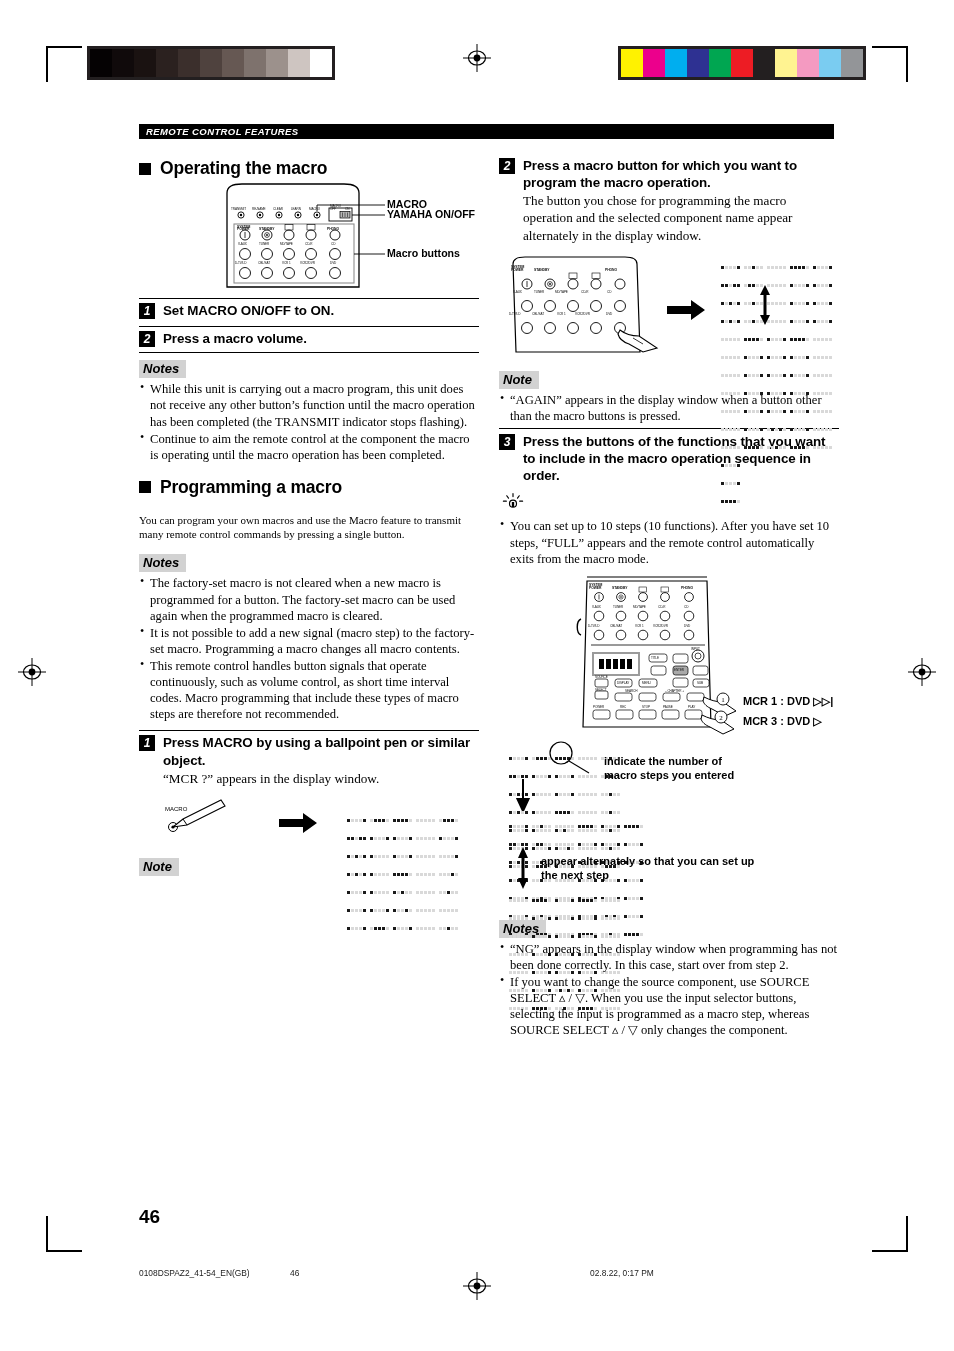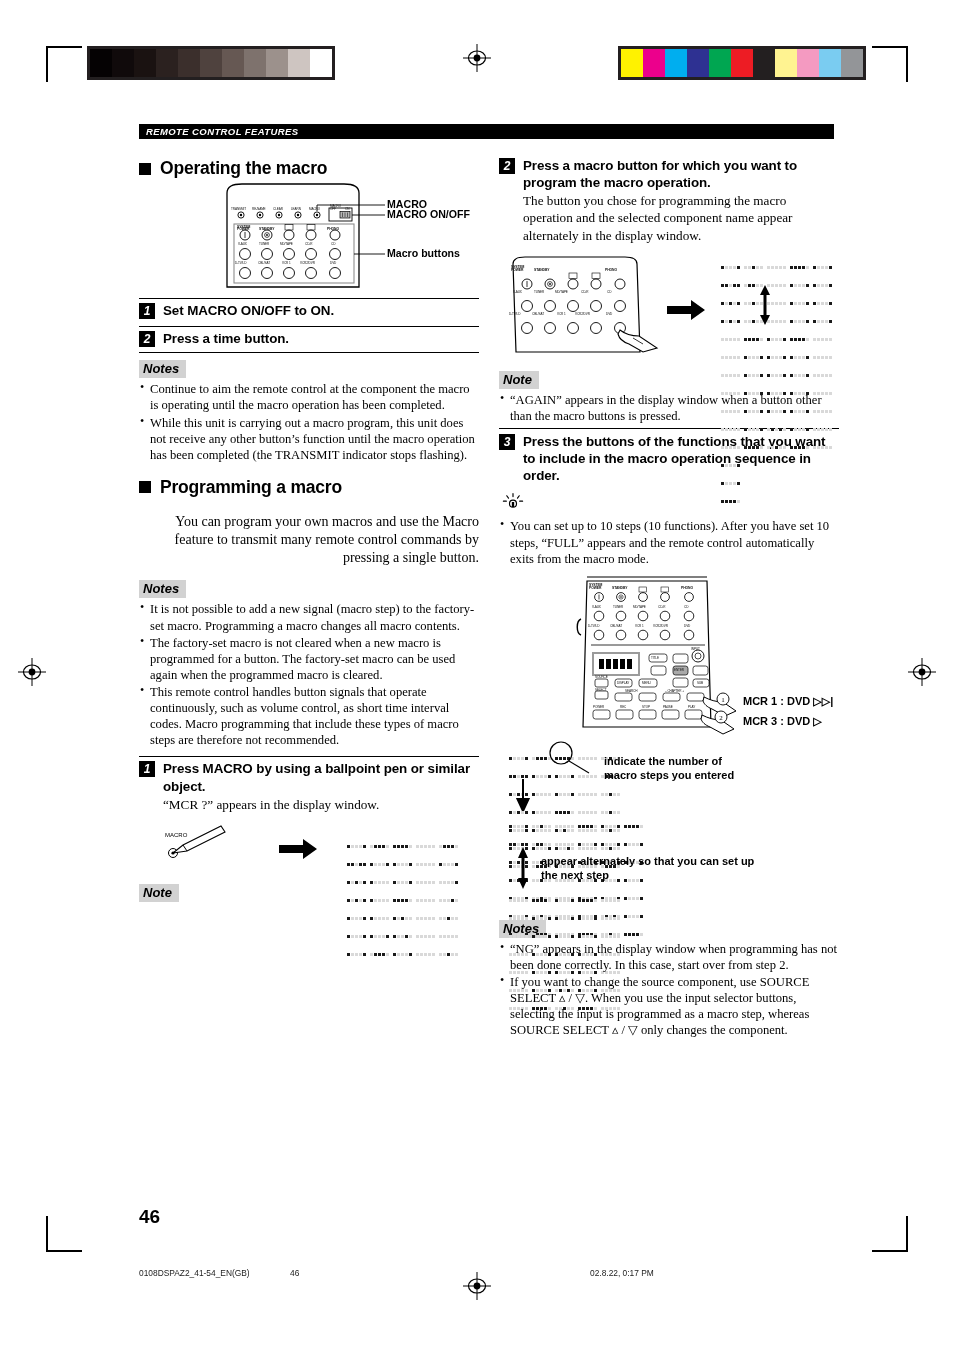--- a/index.html
+++ b/index.html
@@ -38,22 +38,22 @@
   .col.right { left:360px; }
 
   h2.head {
     font-family:"Liberation Sans", sans-serif;
     font-weight:bold; font-size:17.5px; margin:6px 0 4px 0;
     display:flex; align-items:center; gap:9px; letter-spacing:-.2px;
   }
   h2.head .sq { width:12px; height:12px; background:#000; display:inline-block; flex:0 0 auto; }
 
   p.body {
-    font-size:14px; line-height:1.30; margin:15px 0 6px 0;
-    text-align:right;
+    font-size:11px; line-height:1.30; margin:15px 0 6px 0;
+    text-align:left;
   }
 
   
   .step { margin:7px 0 2px 0; }
   .step.ruled { border-top:1.6px solid #000; padding-top:3px; }
   .step-row { display:flex; gap:8px; align-items:flex-start; }
   .numbox {
     flex:0 0 auto; width:16px; height:16px; background:#000; color:#fff;
     font-family:"Liberation Sans", sans-serif; font-weight:bold;
     font-size:12px; font-style:italic;
@@ -288,55 +288,55 @@
         <div class="tinylabel" style="left:141px;top:59px;">MD/TAPE</div>
         <div class="tinylabel" style="left:166px;top:59px;">CD-R</div>
         <div class="tinylabel" style="left:192px;top:59px;">CD</div>
         <div class="tinylabel" style="left:96px;top:78px;">D-TV/LD</div>
         <div class="tinylabel" style="left:119px;top:78px;">CBL/SAT</div>
         <div class="tinylabel" style="left:143px;top:78px;">VCR 1</div>
         <div class="tinylabel" style="left:161px;top:78px;">VCR2/DVR</div>
         <div class="tinylabel" style="left:191px;top:78px;">DVD</div>
 
         <div class="calloutlabel" style="left:248px;top:15px;">MACRO</div>
-        <div class="calloutlabel" style="left:248px;top:25px;">MACRO ON/OFF</div>
+        <div class="calloutlabel" style="left:248px;top:25px;">YAMAHA ON/OFF</div>
         <div class="calloutlabel" style="left:248px;top:64px;">Macro buttons</div>
       </div>
 
       
       <div class="step ruled">
         <div class="step-row">
           <div class="numbox">1</div>
           <div class="step-title">Set MACRO ON/OFF to ON.</div>
         </div>
       </div>
       <div class="step ruled">
         <div class="step-row">
           <div class="numbox">2</div>
-          <div class="step-title">Press a time button.</div>
+          <div class="step-title">Press a macro volume.</div>
         </div>
       </div>
       <div style="border-top:1.6px solid #000;margin-top:5px;"></div>
 
       <div class="noteshdr">Notes</div>
       <ul class="notes">
+        <li>While this unit is carrying out a macro program, this unit does not receive any other button’s function until the macro operation has been completed (the TRANSMIT indicator stops flashing).</li>
         <li>Continue to aim the remote control at the component the macro is operating until the macro operation has been completed.</li>
-        <li>While this unit is carrying out a macro program, this unit does not receive any other button’s function until the macro operation has been completed (the TRANSMIT indicator stops flashing).</li>
       </ul>
 
       <h2 class="head" style="margin-top:14px;">
         <span class="sq"></span>
         <span>Programming a macro</span>
       </h2>
       <p class="body">You can program your own macros and use the Macro feature to transmit many remote control commands by pressing a single button.</p>
 
       <div class="noteshdr">Notes</div>
       <ul class="notes">
+        <li>The factory-set macro is not cleared when a new macro is programmed for a button. The factory-set macro can be used again when the programmed macro is cleared.</li>
         <li>It is not possible to add a new signal (macro step) to the factory-set macro. Programming a macro changes all macro contents.</li>
-        <li>The factory-set macro is not cleared when a new macro is programmed for a button. The factory-set macro can be used again when the programmed macro is cleared.</li>
         <li>This remote control handles button signals that operate continuously, such as volume control, as short time interval codes. Macro programming that include these types of macro steps are therefore not recommended.</li>
       </ul>
 
       <div class="step ruled" style="margin-top:8px;">
         <div class="step-row">
           <div class="numbox">1</div>
           <div class="step-title">Press MACRO by using a ballpoint pen or similar object.</div>
         </div>
         <div class="step-sub">“MCR ?” appears in the display window.</div>
       </div>

